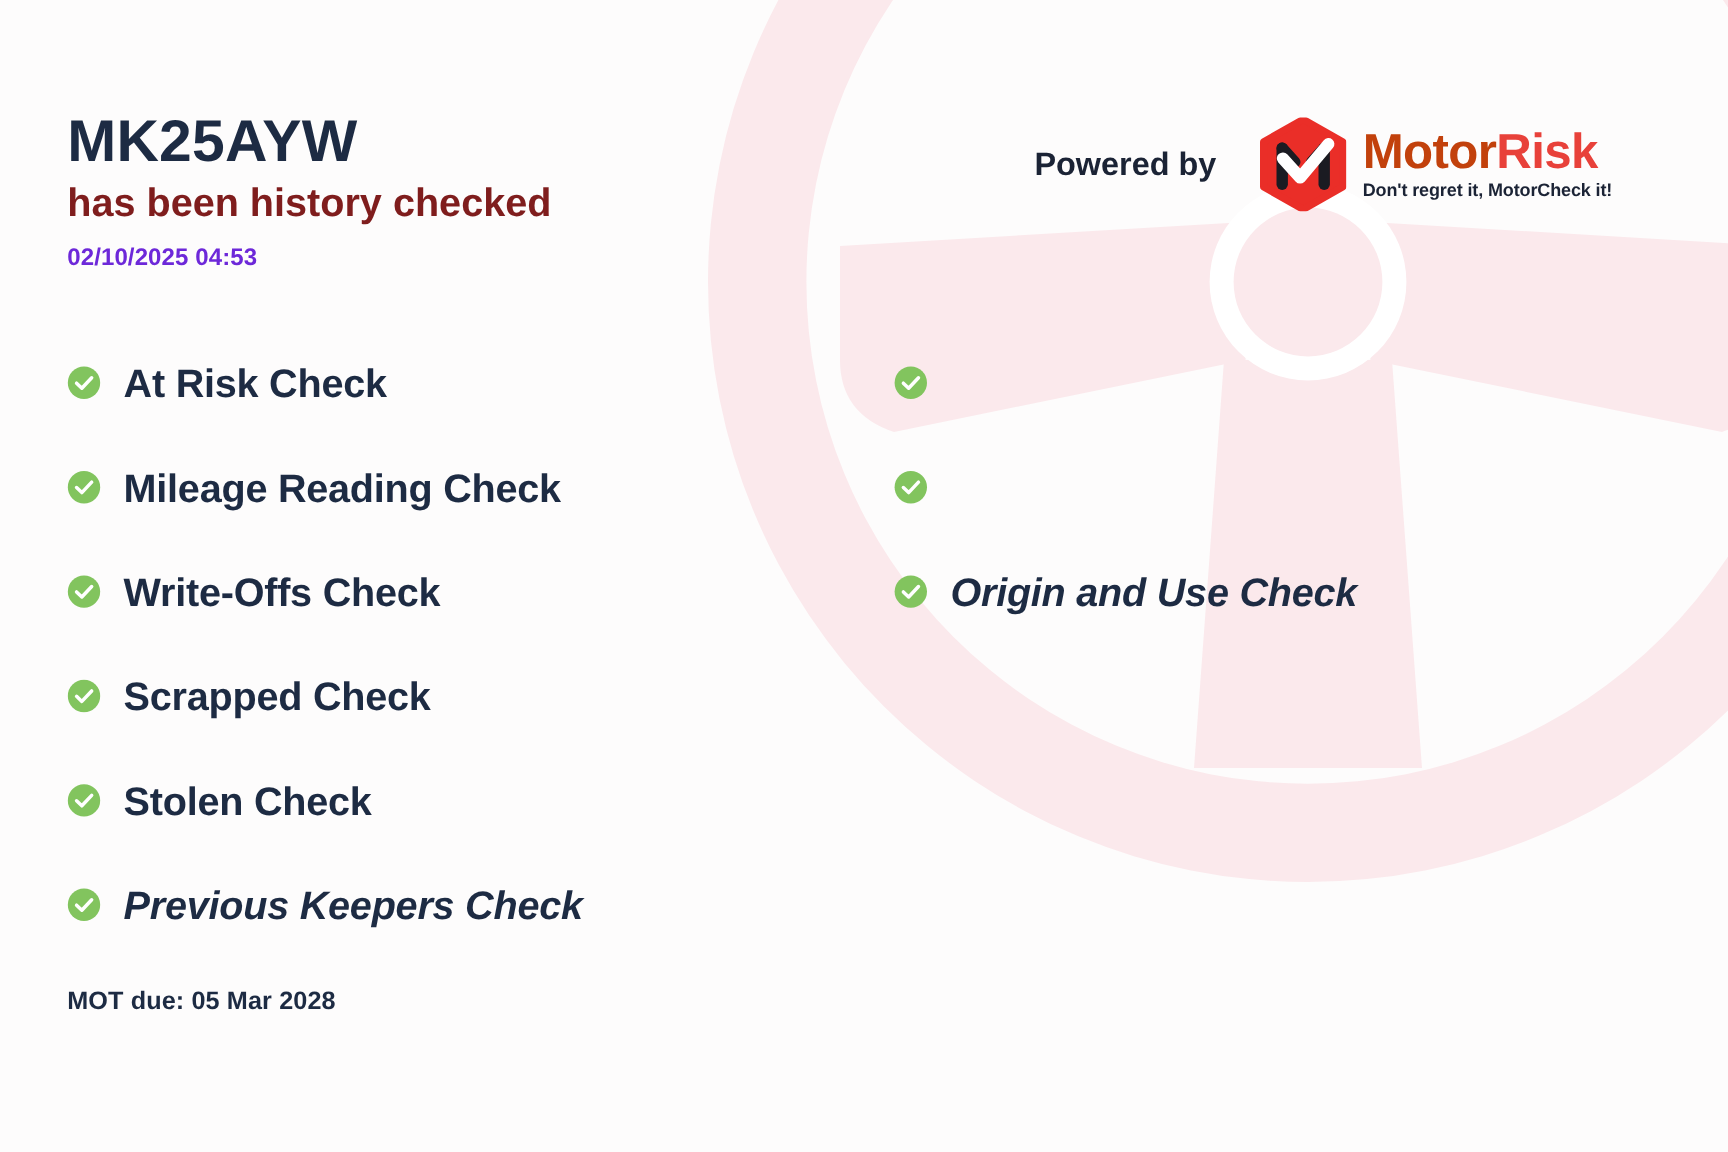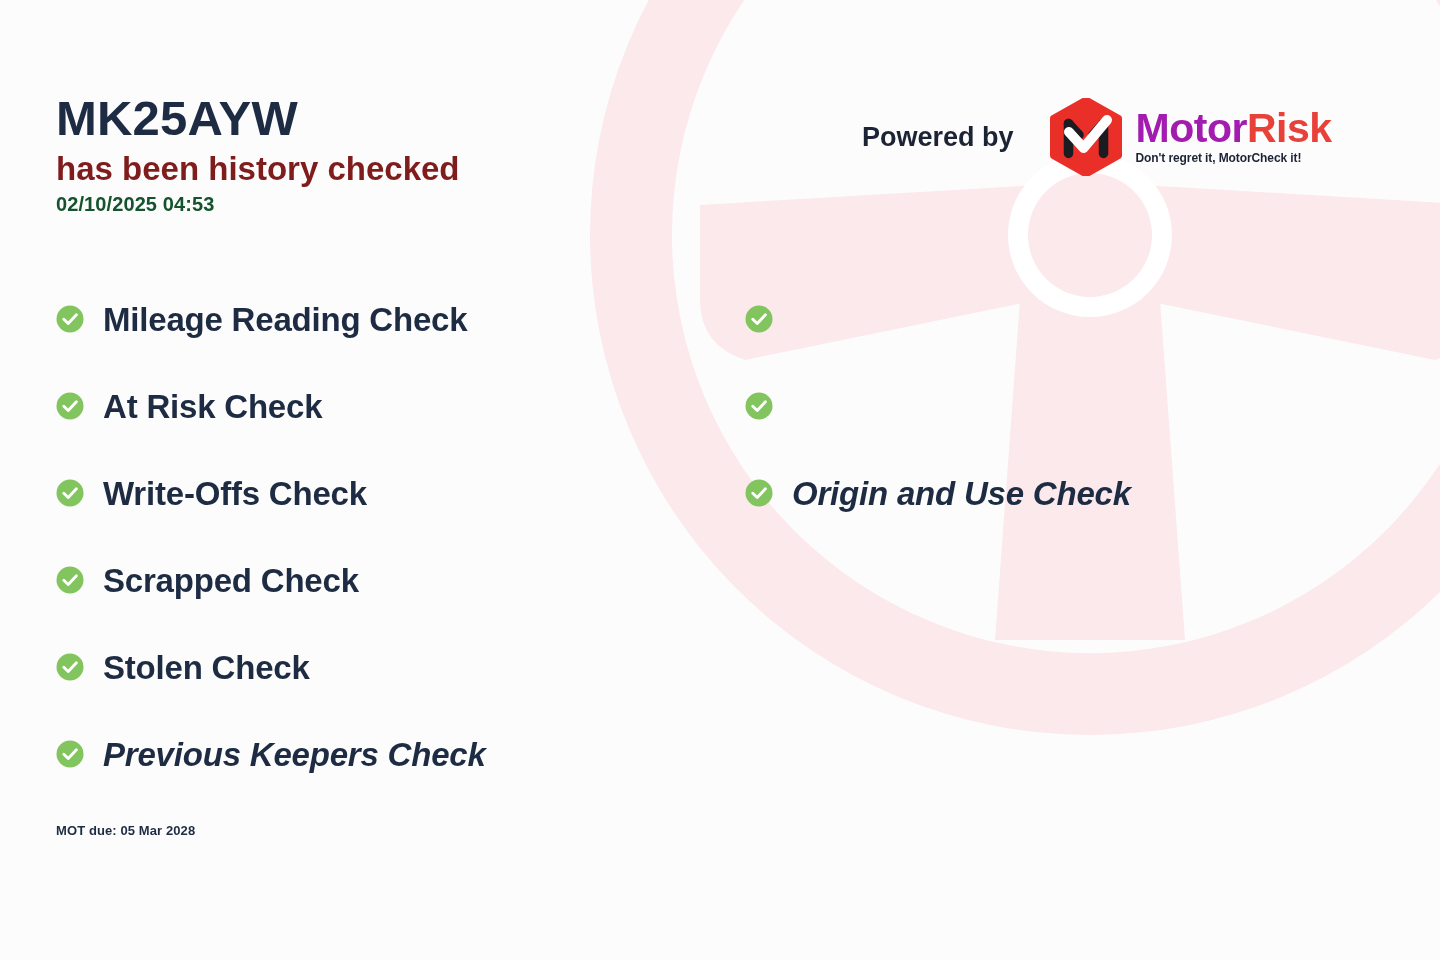--- a/index.html
+++ b/index.html
@@ -55,22 +55,22 @@
     font-weight: 700;
     color: #7f1d1d;
     line-height: 1.2;
     margin-top: 4px;
     white-space: nowrap;
   }
 
   #check-timestamp {
     font-size: 20px;
     font-weight: 600;
-    color: #14532d;
-    margin-top: 4px;
+    color: #6d28d9;
+    margin-top: 15px;
     letter-spacing: 0.1px;
     white-space: nowrap;
   }
 
   
   #brand-bar {
     position: absolute;
     left: 862px;
     top: 98px;
     display: flex;
@@ -100,25 +100,25 @@
   }
 
   #brand-wordmark {
     font-size: 41px;
     font-weight: 700;
     line-height: 0.95;
     letter-spacing: -0.5px;
     white-space: nowrap;
   }
 
-  .wordmark-motor { color: #a21caf; }
+  .wordmark-motor { color: #c2410c; }
   .wordmark-check { color: #e8413a; }
 
   #brand-tagline {
-    font-size: 12px;
+    font-size: 15px;
     font-weight: 700;
     color: #1b2335;
     margin-top: 4px;
     letter-spacing: -0.1px;
     white-space: nowrap;
   }
 
   
   #checks-left-column {
     position: absolute;
@@ -156,21 +156,21 @@
     line-height: 1;
     white-space: nowrap;
     letter-spacing: -0.2px;
   }
 
   
   #mot-due-line {
     position: absolute;
     left: 56px;
     top: 823px;
-    font-size: 13px;
+    font-size: 21px;
     font-weight: 700;
     color: #1d2b43;
     letter-spacing: 0.1px;
     white-space: nowrap;
   }
 </style>
 </head>
 <body>
 
 <svg id="steering-wheel-watermark" viewBox="0 0 1440 960" xmlns="http://www.w3.org/2000/svg">
@@ -236,34 +236,34 @@
       </div>
     </div>
   </div>
 
   <div id="checks-left-column">
     <div class="check-item">
       <svg class="check-badge-icon" viewBox="0 0 28 28" xmlns="http://www.w3.org/2000/svg">
         <circle cx="14" cy="14" r="13.5" fill="#82c45e"></circle>
         <path d="M7.8 14.3 L12.2 18.5 L20.4 9.8" stroke="#ffffff" stroke-width="2.9" fill="none" stroke-linecap="round" stroke-linejoin="round"></path>
       </svg>
+      <span class="check-label">At Risk Check</span>
+    </div>
+    <div class="check-item">
+      <svg class="check-badge-icon" viewBox="0 0 28 28" xmlns="http://www.w3.org/2000/svg">
+        <circle cx="14" cy="14" r="13.5" fill="#82c45e"></circle>
+        <path d="M7.8 14.3 L12.2 18.5 L20.4 9.8" stroke="#ffffff" stroke-width="2.9" fill="none" stroke-linecap="round" stroke-linejoin="round"></path>
+      </svg>
       <span class="check-label">Mileage Reading Check</span>
     </div>
     <div class="check-item">
       <svg class="check-badge-icon" viewBox="0 0 28 28" xmlns="http://www.w3.org/2000/svg">
         <circle cx="14" cy="14" r="13.5" fill="#82c45e"></circle>
         <path d="M7.8 14.3 L12.2 18.5 L20.4 9.8" stroke="#ffffff" stroke-width="2.9" fill="none" stroke-linecap="round" stroke-linejoin="round"></path>
       </svg>
-      <span class="check-label">At Risk Check</span>
-    </div>
-    <div class="check-item">
-      <svg class="check-badge-icon" viewBox="0 0 28 28" xmlns="http://www.w3.org/2000/svg">
-        <circle cx="14" cy="14" r="13.5" fill="#82c45e"></circle>
-        <path d="M7.8 14.3 L12.2 18.5 L20.4 9.8" stroke="#ffffff" stroke-width="2.9" fill="none" stroke-linecap="round" stroke-linejoin="round"></path>
-      </svg>
       <span class="check-label">Write-Offs Check</span>
     </div>
     <div class="check-item">
       <svg class="check-badge-icon" viewBox="0 0 28 28" xmlns="http://www.w3.org/2000/svg">
         <circle cx="14" cy="14" r="13.5" fill="#82c45e"></circle>
         <path d="M7.8 14.3 L12.2 18.5 L20.4 9.8" stroke="#ffffff" stroke-width="2.9" fill="none" stroke-linecap="round" stroke-linejoin="round"></path>
       </svg>
       <span class="check-label">Scrapped Check</span>
     </div>
     <div class="check-item">

